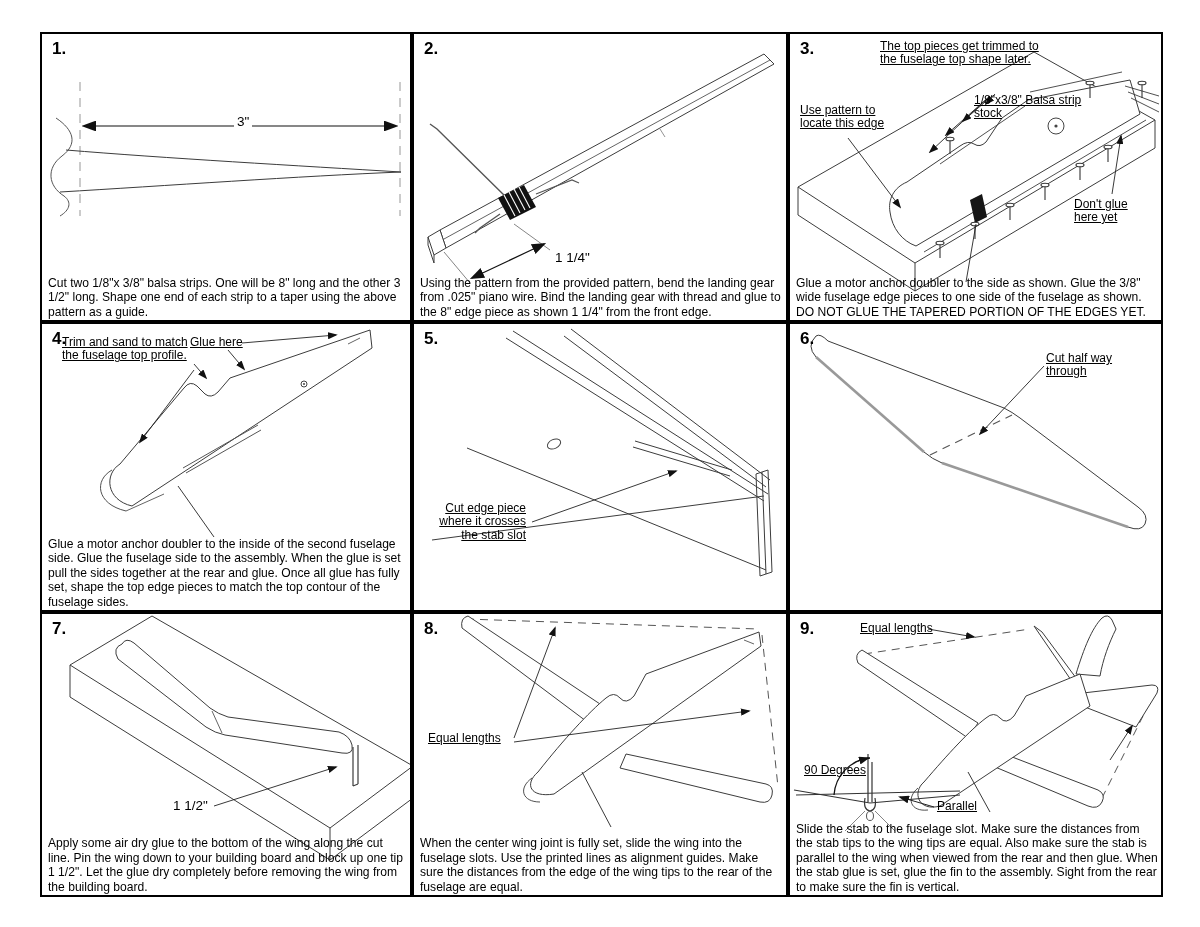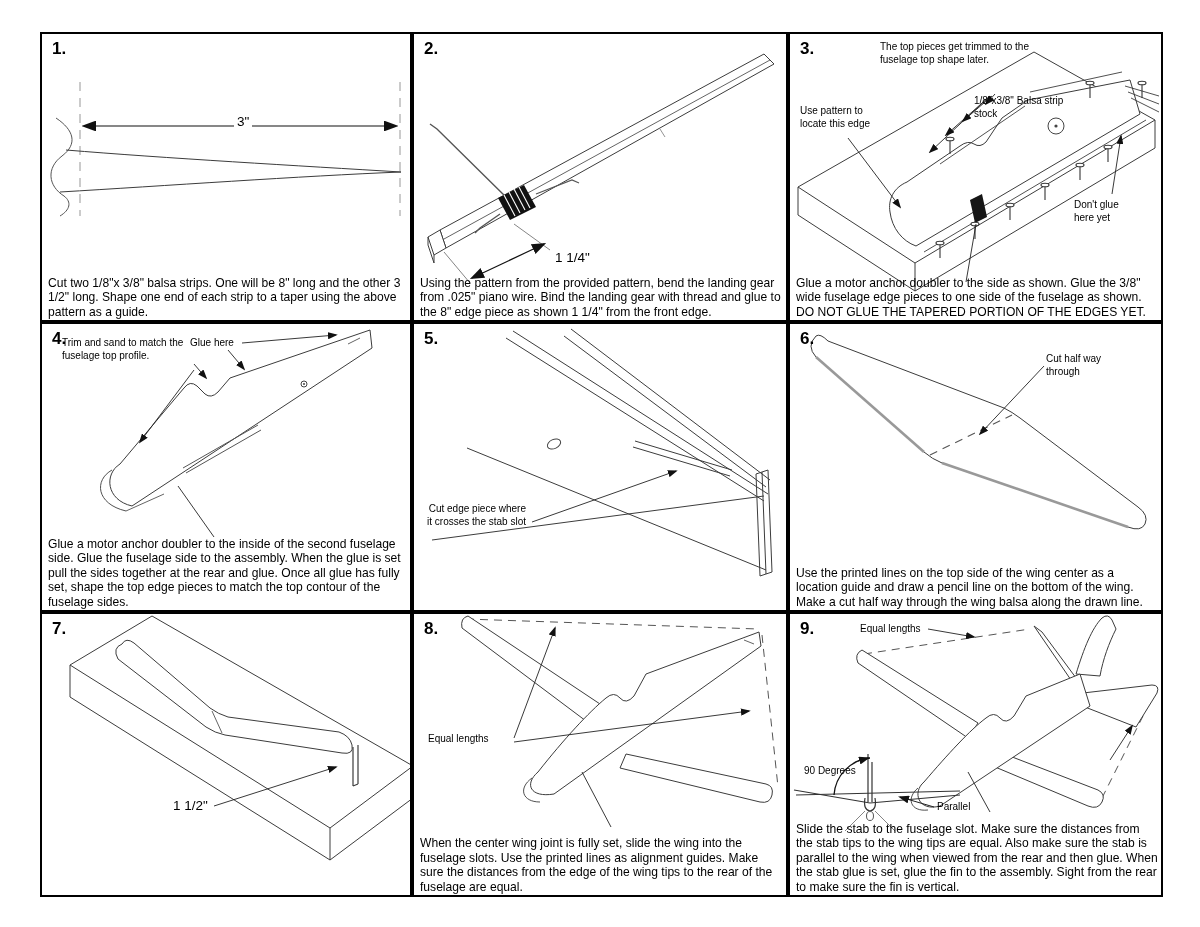--- a/index.html
+++ b/index.html
@@ -2,21 +2,21 @@
 <html><head>
 <meta charset="utf-8">
 <style>
   html,body{margin:0;padding:0;background:#fff;}
   body{width:1200px;height:927px;position:relative;font-family:"Liberation Sans",sans-serif;color:#000;}
   .sheet{position:absolute;left:40px;top:32px;width:1123px;height:865px;
          display:grid;grid-template-columns:372px 376px 375px;grid-template-rows:290px 290px 285px;}
   .panel{position:relative;border:2px solid #000;box-sizing:border-box;overflow:hidden;background:#fff;}
   .step-number{position:absolute;top:5px;left:10px;font-size:17px;font-weight:bold;z-index:3;}
   .caption{position:absolute;left:6px;right:3px;bottom:1px;margin:0;font-size:12.1px;line-height:14.4px;z-index:3;}
-  .note{position:absolute;font-size:10px;line-height:13.4px;z-index:2;}
+  .note{position:absolute;font-size:12px;line-height:13.4px;z-index:2;text-decoration:underline;}
   .dim{position:absolute;font-size:13.5px;background:#fff;padding:0 3px;z-index:2;}
   svg.diagram{position:absolute;left:0;top:0;width:100%;height:100%;z-index:1;}
 </style>
 </head>
 <body>
 
 <div class="sheet">
 
   <section class="panel">
     <div class="step-number">1.</div>
@@ -195,39 +195,39 @@
             <path d="M0,0L11,4L0,8z" fill="#111"></path>
           </marker>
       </defs>
       <path d="M26,12 Q16,22 26,33 L134,128 Q142,135 152,139 L338,203 Q351,208 355,200 Q359,191 348,183 L230,94 Q222,88 214,84 L38,17 Q30,9 26,12 Z" fill="#fff" stroke="#3c3c3c" stroke-width="1"></path>
       <path d="M26,33 L134,128" fill="none" stroke="#999" stroke-width="2.6"></path>
       <path d="M152,139 L338,203" fill="none" stroke="#999" stroke-width="2.6"></path>
       <line x1="140" y1="131" x2="222" y2="91" stroke="#555" stroke-width="1.1" stroke-dasharray="8 6"></line>
       <line x1="254" y1="42" x2="190" y2="110" stroke="#222" stroke-width="0.9" marker-end="url(#ar6)"></line>
     </svg>
     <div class="note" style="left:256px;top:28px;width:80px;">Cut half way through</div>
-    <p class="caption">Use the printed lines on the top side of the wing center as a location guide and draw a pencil line on the bottom of the wing. Make a cut half way through the wing balsa along the drawn line.</p>
   </section>
 
   <section class="panel">
     <div class="step-number">7.</div>
     <svg class="diagram" viewBox="0 0 368 281" preserveAspectRatio="none">
       <defs>
         <marker id="ar7" markerWidth="11" markerHeight="8" refX="9" refY="4" orient="auto">
             <path d="M0,0L11,4L0,8z" fill="#111"></path>
           </marker>
       </defs>
       <path d="M110,2 L371,152 L288,214 L28,51 Z" fill="#fff" stroke="#3c3c3c" stroke-width="1"></path>
       <path d="M28,51 L28,83 L288,246 L288,214 M288,246 L371,184 L371,152" fill="none" stroke="#3c3c3c" stroke-width="1"></path>
       <path d="M80,30 Q70,34 76,45 L164,113 Q173,119 183,121 L300,139 Q312,141 310,131 Q308,122 297,118 L186,103 Q176,100 168,94 L92,29 Q84,23 80,30 Z" fill="#fff" stroke="#3c3c3c" stroke-width="1"></path>
       <line x1="170" y1="97" x2="180" y2="119" stroke="#3c3c3c" stroke-width="0.8"></line>
       <path d="M311,133 L311,172 M316,131 L316,170 M311,172 L316,170" fill="none" stroke="#3c3c3c" stroke-width="1.2"></path>
       <line x1="172" y1="192" x2="294" y2="153" stroke="#222" stroke-width="0.9" marker-end="url(#ar7)"></line>
     </svg>
     <div class="dim" style="left:128px;top:184px;background:transparent;">1 1/2"</div>
+    <p class="caption">Apply some air dry glue to the bottom of the wing along the cut line. Pin the wing down to your building board and block up one tip 1 1/2". Let the glue dry completely before removing the wing from the building board.</p>
   </section>
 
   <section class="panel">
     <div class="step-number">8.</div>
     <svg class="diagram" viewBox="0 0 372 281" preserveAspectRatio="none">
       <defs>
         <marker id="ar8" markerWidth="11" markerHeight="8" refX="9" refY="4" orient="auto">
             <path d="M0,0L11,4L0,8z" fill="#111"></path>
           </marker>
       </defs>

